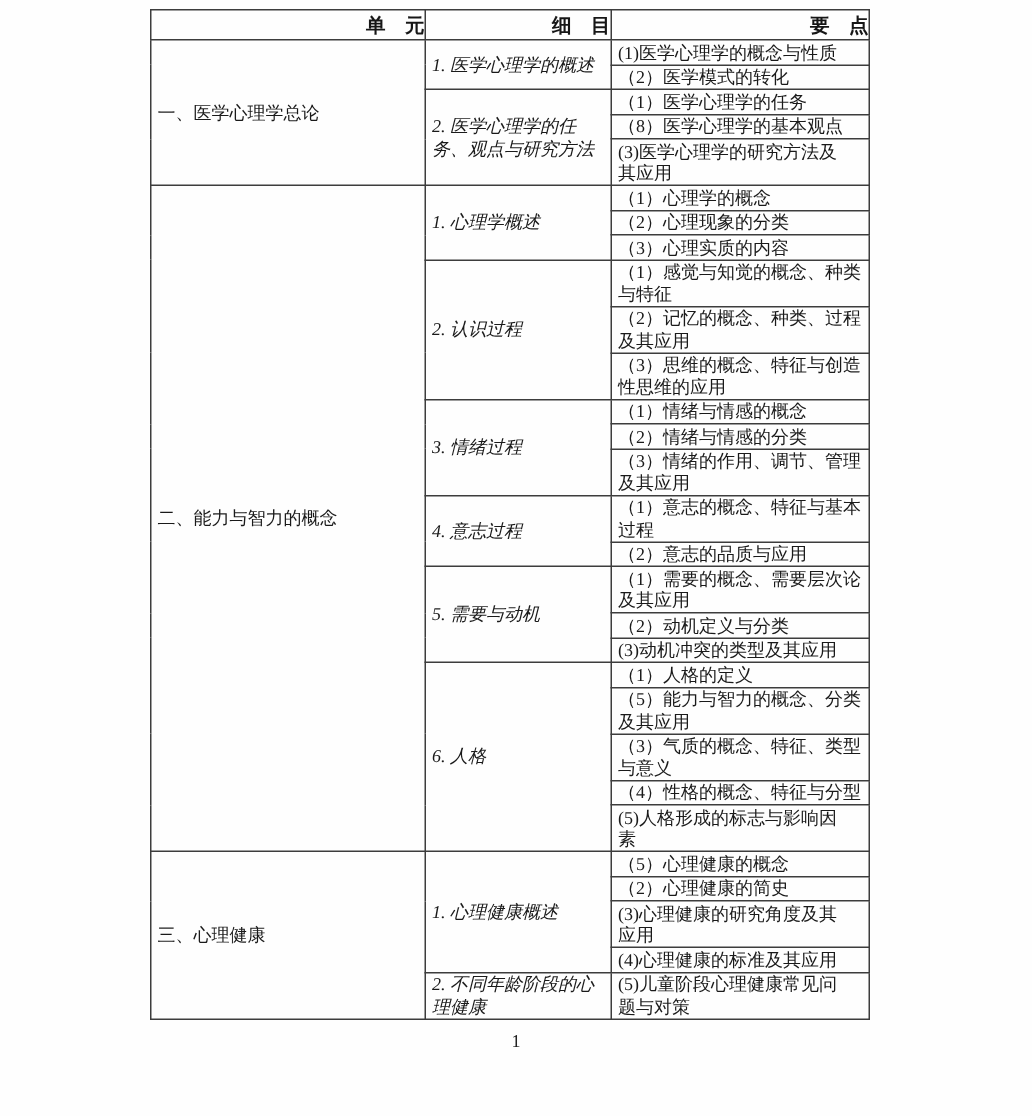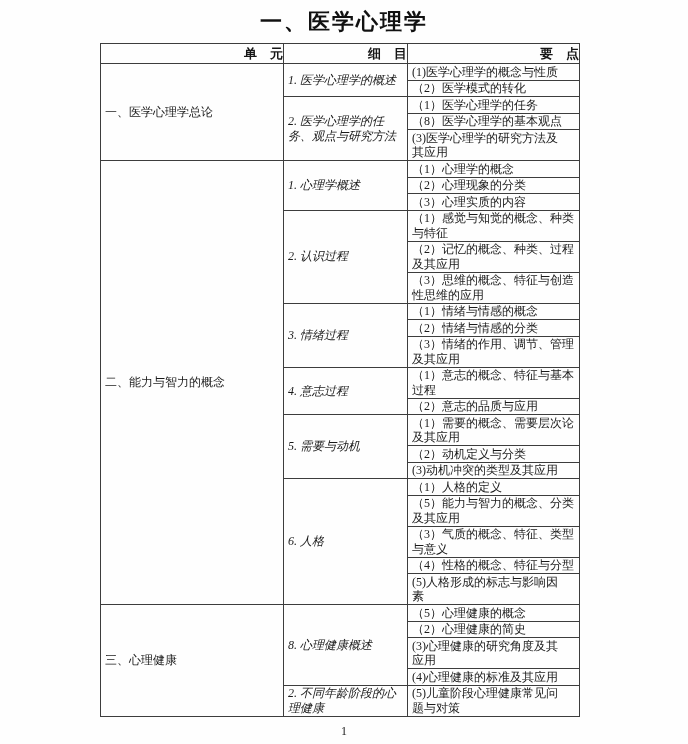--- a/index.html
+++ b/index.html
@@ -62,21 +62,20 @@
     text-align: center;
     font-size: 12px;
     color: #222;
   }
 </style>
 </head>
 <body>
 
 <div class="page">
 
-  <h1 class="doc-title">一、医学心理学</h1>
 
   <table class="syllabus">
     <colgroup>
       <col class="c1">
       <col class="c2">
       <col class="c3">
     </colgroup>
     <thead>
       <tr>
         <th>单　元</th>
@@ -173,21 +172,21 @@
         </tr>
         <tr>
           <td class="point-cell">（4）性格的概念、特征与分型</td>
         </tr>
         <tr>
           <td class="point-cell">(5)人格形成的标志与影响因
 素</td>
         </tr>
         <tr>
           <td rowspan="5" class="unit-cell">三、心理健康</td>
-          <td rowspan="4" class="item-cell">8. 心理健康概述</td>
+          <td rowspan="4" class="item-cell">1. 心理健康概述</td>
           <td class="point-cell">（5）心理健康的概念</td>
         </tr>
         <tr>
           <td class="point-cell">（2）心理健康的简史</td>
         </tr>
         <tr>
           <td class="point-cell">(3)心理健康的研究角度及其
 应用</td>
         </tr>
         <tr>

